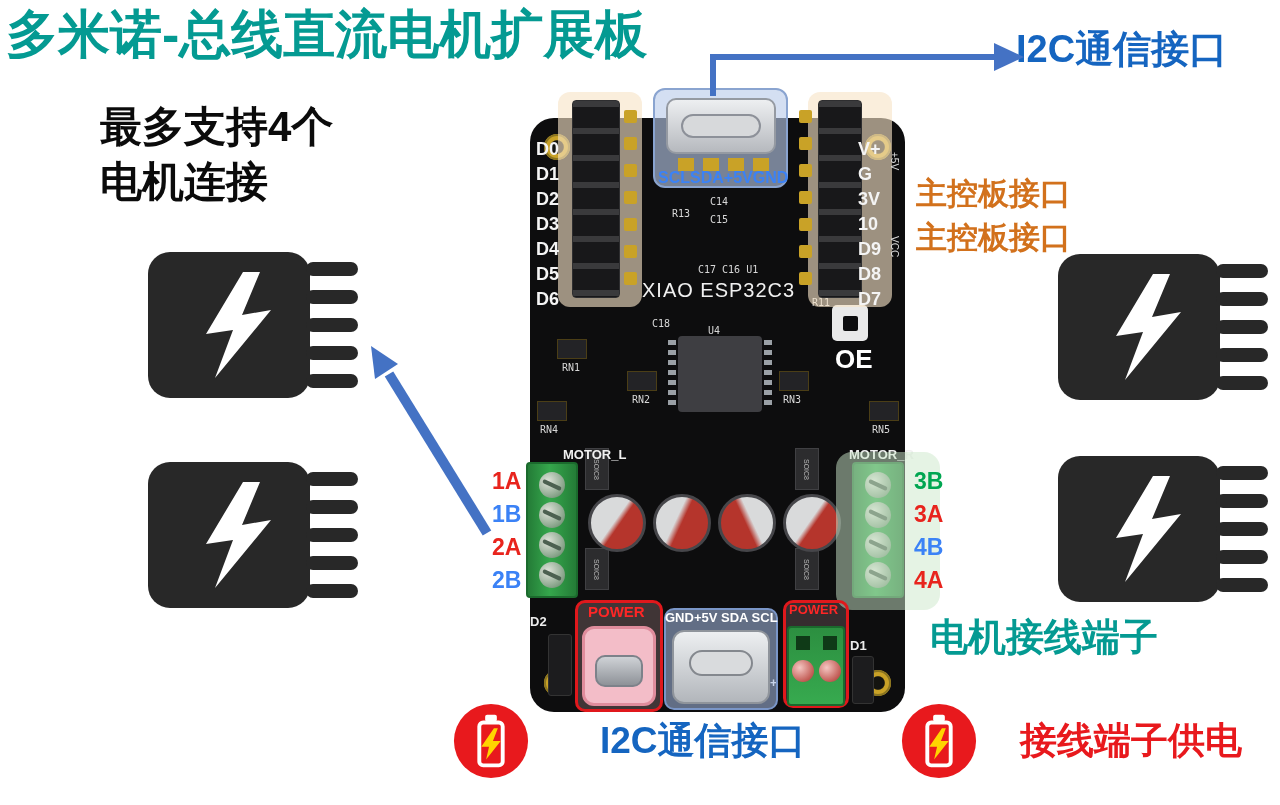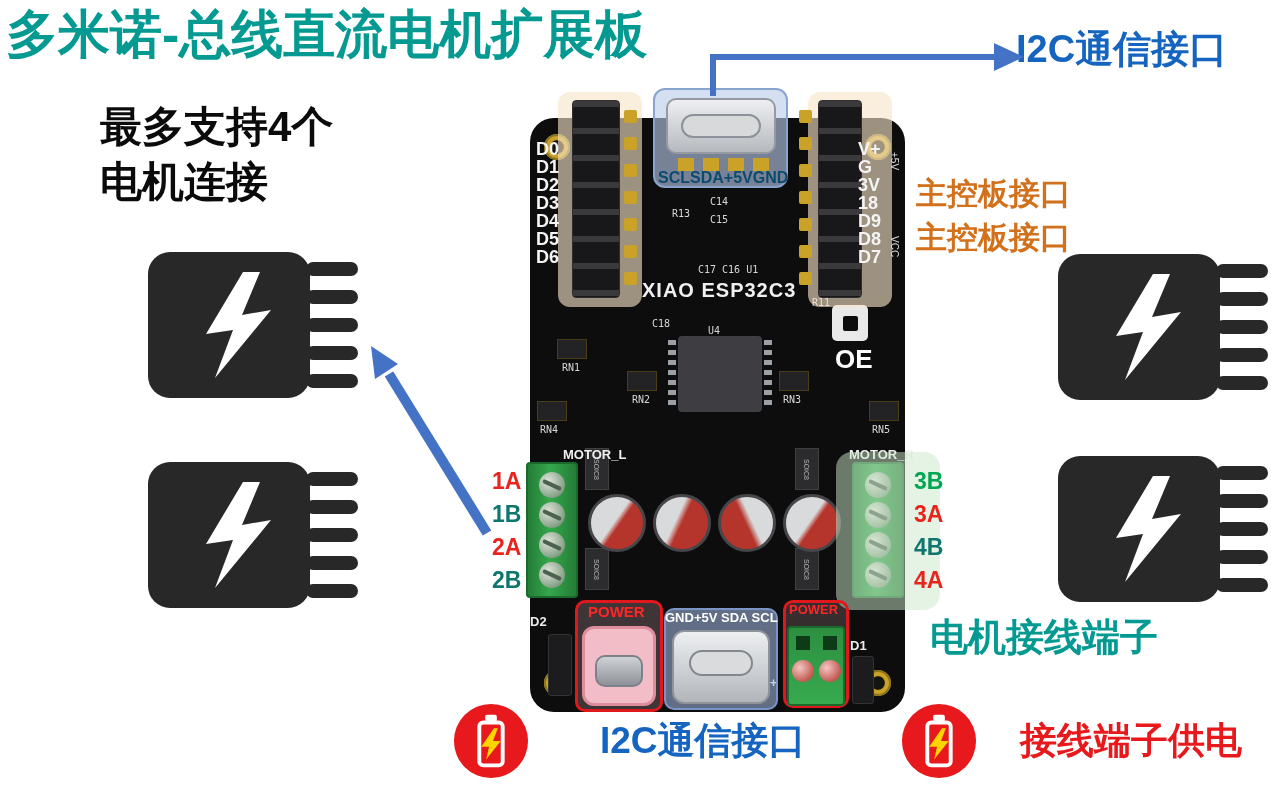--- a/index.html
+++ b/index.html
@@ -35,21 +35,21 @@
           box-shadow:inset 0 0 0 2px #8a7420; }
   .h1{left:14px;top:16px} .h2{left:335px;top:16px} .h3{left:14px;top:552px} .h4{left:335px;top:552px}
 
   .sk { position:absolute; color:#d8d8d8; font-size:10px; white-space:nowrap;
         font-family:"DejaVu Sans Mono", monospace; }
   .sk1{left:142px;top:90px} .sk2{left:180px;top:78px} .sk3{left:180px;top:96px}
   .sk4{left:168px;top:146px} .sk5{left:122px;top:200px} .sk6{left:178px;top:207px}
   .sk7{left:32px;top:244px} .sk8{left:102px;top:276px} .sk9{left:253px;top:276px}
   .sk10{left:10px;top:306px} .sk11{left:342px;top:306px} .sk12{left:282px;top:179px} .sk13{left:315px;top:194px}
 
-  .mcu-name { position:absolute; left:112px; top:161px; font-size:20px; font-weight:700;
+  .mcu-name { position:absolute; left:112px; top:161px; font-size:20px; font-weight:400;
               color:#f0f0f0; letter-spacing:1px; white-space:nowrap; }
 
   .oe-btn { position:absolute; left:302px; top:187px; width:36px; height:36px; background:#e9e9e9;
             border-radius:5px; display:flex; align-items:center; justify-content:center; }
   .oe-core { width:15px; height:15px; background:#0d0d0e; border-radius:2px; }
   .oe-txt { position:absolute; left:305px; top:226px; font-size:26px; font-weight:800; color:#fff; }
 
   .ic { position:absolute; left:148px; top:218px; width:84px; height:76px; background:#3e3e42; border-radius:4px; }
   .ic::before,.ic::after { content:""; position:absolute; top:4px; width:8px; height:68px;
         background:repeating-linear-gradient(180deg,#9aa0a6 0 5px,transparent 5px 10px); }
@@ -109,21 +109,21 @@
   .padcol i { width:13px; height:13px; background:#c9a227; border-radius:2px; }
   .pc-l{left:624px;top:110px} .pc-r{left:799px;top:110px}
 
   .usb-top { position:absolute; left:666px; top:98px; width:110px; height:56px;
              background:linear-gradient(180deg,#edeff1,#b6b9be); border:2px solid #959aa2;
              border-radius:10px; z-index:4; display:flex; align-items:center; justify-content:center; }
   .usb-top-slot { width:80px; height:24px; border-radius:12px; background:#d7d9db; border:2px solid #8d9199; }
   .usb-pads { position:absolute; left:678px; top:158px; display:flex; gap:9px; z-index:4; }
   .usb-pads i { width:16px; height:13px; background:#c9a227; }
   .scl-txt { position:absolute; left:658px; top:169px; width:128px; text-align:center; font-size:16px;
-             font-weight:700; color:#0c4a6e; z-index:5; white-space:nowrap; }
+             font-weight:700; color:#3b82f6; z-index:5; white-space:nowrap; }
 
   .usb-bot { position:absolute; left:672px; top:630px; width:98px; height:74px;
              background:linear-gradient(180deg,#edeff1,#b2b6bb); border:2px solid #8f949b;
              border-radius:12px; z-index:4; display:flex; justify-content:center; }
   .usb-bot-slot { margin-top:18px; width:64px; height:26px; border-radius:13px; background:#d9dbdd; border:2px solid #84888e; }
   .gnd-txt { position:absolute; left:665px; top:610px; width:112px; text-align:center; font-size:13px;
              font-weight:700; color:#fff; z-index:5; white-space:nowrap; }
 
   .typec { position:absolute; left:582px; top:626px; width:74px; height:80px; background:#f3bdc8;
            border:3px solid #df8c9c; border-radius:12px; z-index:4; display:flex; justify-content:center; }
@@ -136,32 +136,32 @@
   .tb-b { position:absolute; left:787px; top:626px; width:58px; height:80px;
           background:linear-gradient(180deg,#2c8f40,#37aa4f); border:2px solid #1b6a2d;
           border-radius:4px; z-index:4; }
   .tb-b .holes { display:flex; justify-content:space-around; margin-top:8px; }
   .tb-b .holes i { width:14px; height:14px; background:#0f3a17; display:block; }
   .tb-b .screws { display:flex; justify-content:space-around; margin-top:10px; }
   .screwp { width:22px; height:22px; border-radius:50%;
             background:radial-gradient(circle at 35% 35%,#f4c6c2,#c25b54 70%,#8e3b36); }
 
   
-  .pins { position:absolute; display:flex; flex-direction:column; z-index:5; }
+  .pins { position:absolute; display:flex; flex-direction:column; gap:7px; z-index:5; }
   .pins span { font-size:18px; font-weight:800; color:#f4f4f4; height:18px; line-height:18px; white-space:nowrap; }
   .pins-l{left:536px;top:140px} .pins-r{left:858px;top:140px}
   .vlab { position:absolute; font-size:10px; color:#ddd; transform:rotate(90deg);
           transform-origin:left top; z-index:5; white-space:nowrap; }
   .v5{left:900px;top:152px} .vcc{left:900px;top:236px}
 
   
   .ch { position:absolute; font-size:23px; font-weight:800; z-index:6; white-space:nowrap; }
   .chl{left:492px} .chr{left:914px}
   .ct0{top:468px} .ct1{top:501px} .ct2{top:534px} .ct3{top:567px}
-  .c-red{color:#e8241d} .c-blue{color:#0f766e} .c-green{color:#00a651}
+  .c-red{color:#e8241d} .c-blue{color:#3b82f6} .c-green{color:#00a651}
 
   .arrows { position:absolute; left:0; top:0; z-index:8; pointer-events:none; }
 </style>
 </head>
 <body>
 
 <div id="canvas">
 
   <div class="t title">多米诺-总线直流电机扩展板</div>
   <div class="t cap-i2c-top">I2C通信接口</div>
@@ -327,21 +327,21 @@
     <span>D2</span>
     <span>D3</span>
     <span>D4</span>
     <span>D5</span>
     <span>D6</span>
   </div>
   <div class="pins pins-r">
     <span>V+</span>
     <span>G</span>
     <span>3V</span>
-    <span>18</span>
+    <span>10</span>
     <span>D9</span>
     <span>D8</span>
     <span>D7</span>
   </div>
   <span class="vlab v5">+5V</span>
   <span class="vlab vcc">VCC</span>
 
   <div class="hl hl-green"></div>
   <span class="ch chl ct0 c-red">1A</span>
   <span class="ch chl ct1 c-blue">1B</span>

